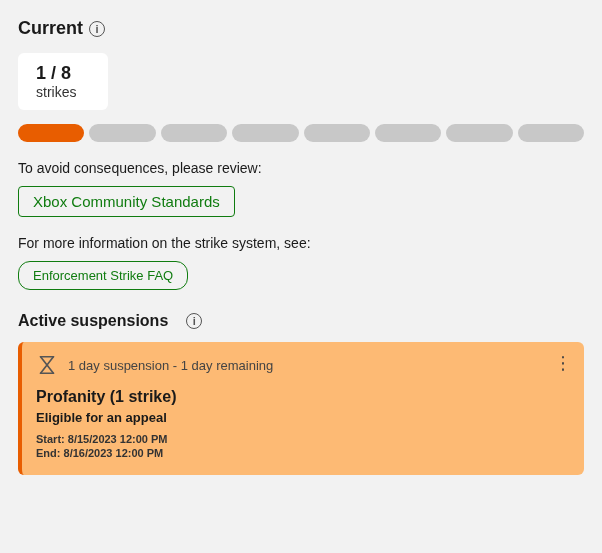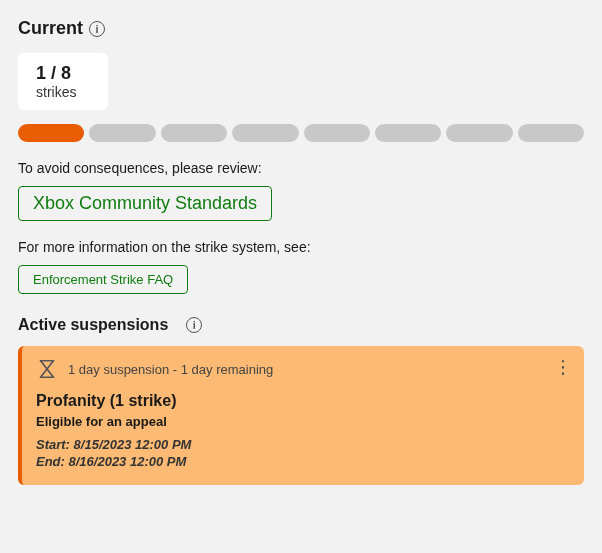--- a/index.html
+++ b/index.html
@@ -72,36 +72,36 @@
       font-size: 14px;
       margin-bottom: 10px;
       color: #1a1a1a;
     }
     .link-button {
       display: inline-block;
       border: 1.5px solid #107c10;
       color: #107c10;
       border-radius: 4px;
       padding: 6px 14px;
-      font-size: 18px;
+      font-size: 15px;
       cursor: pointer;
       background: transparent;
       margin-bottom: 18px;
       text-decoration: none;
     }
     .more-info-text {
       font-size: 14px;
       margin-bottom: 10px;
       color: #1a1a1a;
     }
     .faq-button {
       display: inline-block;
       border: 1.5px solid #107c10;
       color: #107c10;
-      border-radius: 4px;
+      border-radius: 12px;
       padding: 6px 14px;
       font-size: 13px;
       cursor: pointer;
       background: transparent;
       margin-bottom: 22px;
     }
     .active-suspensions-title {
       font-size: 16px;
       font-weight: 600;
       display: flex;
@@ -148,24 +148,23 @@
       margin-bottom: 4px;
       margin-top: 12px;
     }
     .appeal-badge {
       font-size: 13px;
       font-weight: 600;
       color: #1a1a1a;
       margin-bottom: 8px;
     }
     .date-row {
-      font-size: 13px;
+      font-size: 11px;
       color: #333;
       margin-bottom: 2px;
-      font-style: italic;
     }
     .date-row span {
       font-weight: 700;
     }
   </style>
 </head>
 <body>
 
 <div class="page">
 

